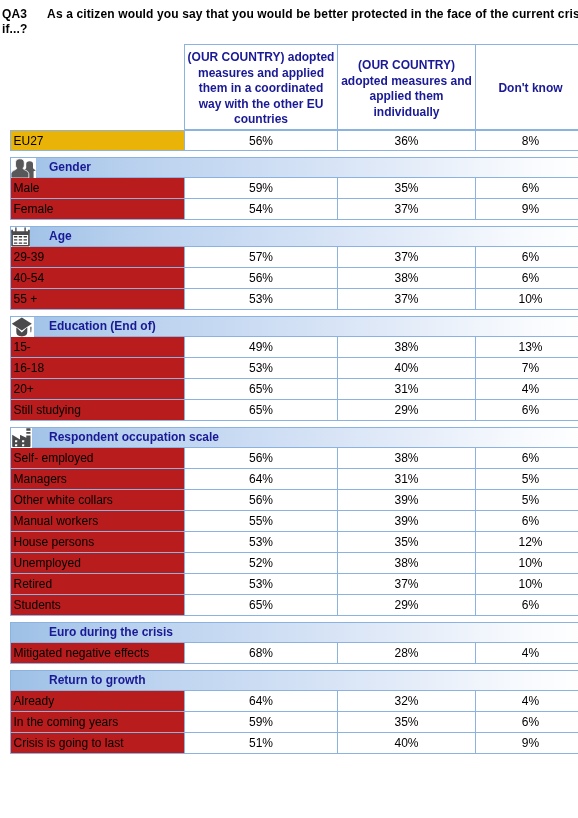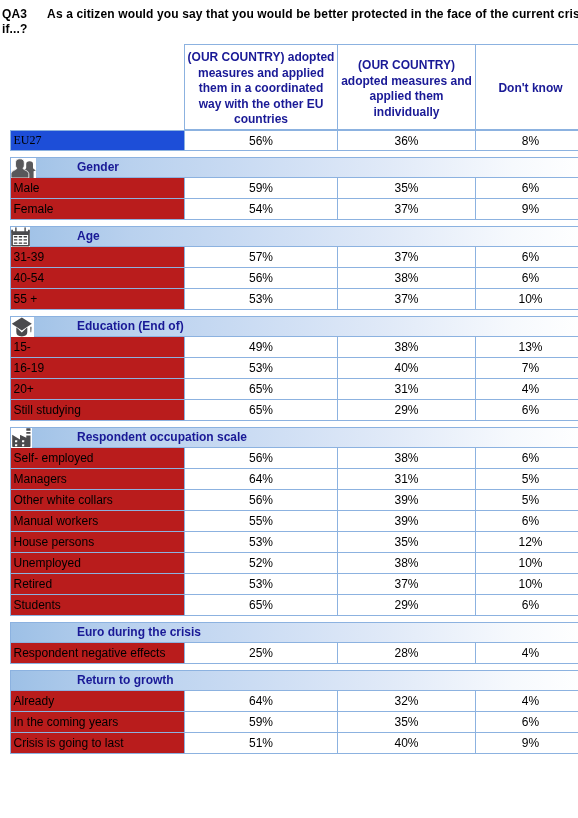--- a/index.html
+++ b/index.html
@@ -32,22 +32,22 @@
   .hdr td.hc{
     border:1px solid #8cb2e0;border-left:0;
     color:#191996;font-weight:bold;text-align:center;
     line-height:15.5px;padding:5px 2px 1px 2px;
     background:#ffffff;
     height:86px;
   }
 
   
   .eu td.lbl{
-    background:#1d4ed8;border:1px solid #8cb2e0;
-    padding-left:2.5px;height:21px;font-family:Liberation Serif, serif;
+    background:#eab308;border:1px solid #8cb2e0;
+    padding-left:2.5px;height:21px;
   }
   .eu td.val{
     background:#fff;border:1px solid #8cb2e0;border-left:0;text-align:center;height:21px;
   }
 
   
   .spacer td{height:6px;background:#fff;border:0;padding:0;font-size:0;line-height:0;}
 
   
   .sect td{
@@ -61,21 +61,21 @@
   .sect td.s1{background-size:573px 100%;background-position:-173px 0;}
   .sect td.s2{background-size:573px 100%;background-position:-326px 0;}
   .sect td.s3{border-right:1px solid #8cb2e0;background-size:573px 100%;background-position:-464px 0;}
 
   .sectinner{position:relative;height:19px;}
   .sectico{position:absolute;left:0px;top:-0.5px;width:21px;height:20.5px;
            background:#ffffff;display:block;}
   .sectico svg{display:block;}
   .secttitle{
     position:absolute;left:38px;top:0;height:25px;line-height:19px;
-    color:#191996;font-weight:bold;font-size:12px;white-space:nowrap;margin-left:28px;
+    color:#191996;font-weight:bold;font-size:12px;white-space:nowrap;
   }
 
   
   .data td.lbl{
     background:#b91c1c;border:1px solid #8cb2e0;border-top:0;
     padding-left:2.5px;height:21px;
   }
   .data td.val{
     background:#ffffff;border:1px solid #8cb2e0;border-top:0;border-left:0;
     text-align:center;height:21px;
@@ -173,21 +173,21 @@
                 </svg>
               </span>
               <div class="secttitle">Age</div>
             </div>
           </td>
           <td class="s1"></td>
           <td class="s2"></td>
           <td class="s3"></td>
         </tr>
         <tr class="data">
-          <td class="lbl">31-39</td>
+          <td class="lbl">29-39</td>
           <td class="val">57%</td>
           <td class="val">37%</td>
           <td class="val">6%</td>
         </tr>
         <tr class="data">
           <td class="lbl">40-54</td>
           <td class="val">56%</td>
           <td class="val">38%</td>
           <td class="val">6%</td>
         </tr>
@@ -220,21 +220,21 @@
           <td class="s2"></td>
           <td class="s3"></td>
         </tr>
         <tr class="data">
           <td class="lbl">15-</td>
           <td class="val">49%</td>
           <td class="val">38%</td>
           <td class="val">13%</td>
         </tr>
         <tr class="data">
-          <td class="lbl">16-19</td>
+          <td class="lbl">16-18</td>
           <td class="val">53%</td>
           <td class="val">40%</td>
           <td class="val">7%</td>
         </tr>
         <tr class="data">
           <td class="lbl">20+</td>
           <td class="val">65%</td>
           <td class="val">31%</td>
           <td class="val">4%</td>
         </tr>
@@ -327,22 +327,22 @@
           <td class="s0">
             <div class="sectinner">
               <div class="secttitle">Euro during the crisis</div>
             </div>
           </td>
           <td class="s1"></td>
           <td class="s2"></td>
           <td class="s3"></td>
         </tr>
         <tr class="data">
-          <td class="lbl">Respondent negative effects</td>
-          <td class="val">25%</td>
+          <td class="lbl">Mitigated negative effects</td>
+          <td class="val">68%</td>
           <td class="val">28%</td>
           <td class="val">4%</td>
         </tr>
         <tr class="spacer">
           <td colspan="4"></td>
         </tr>
         <tr class="sect">
           <td class="s0">
             <div class="sectinner">
               <div class="secttitle">Return to growth</div>

